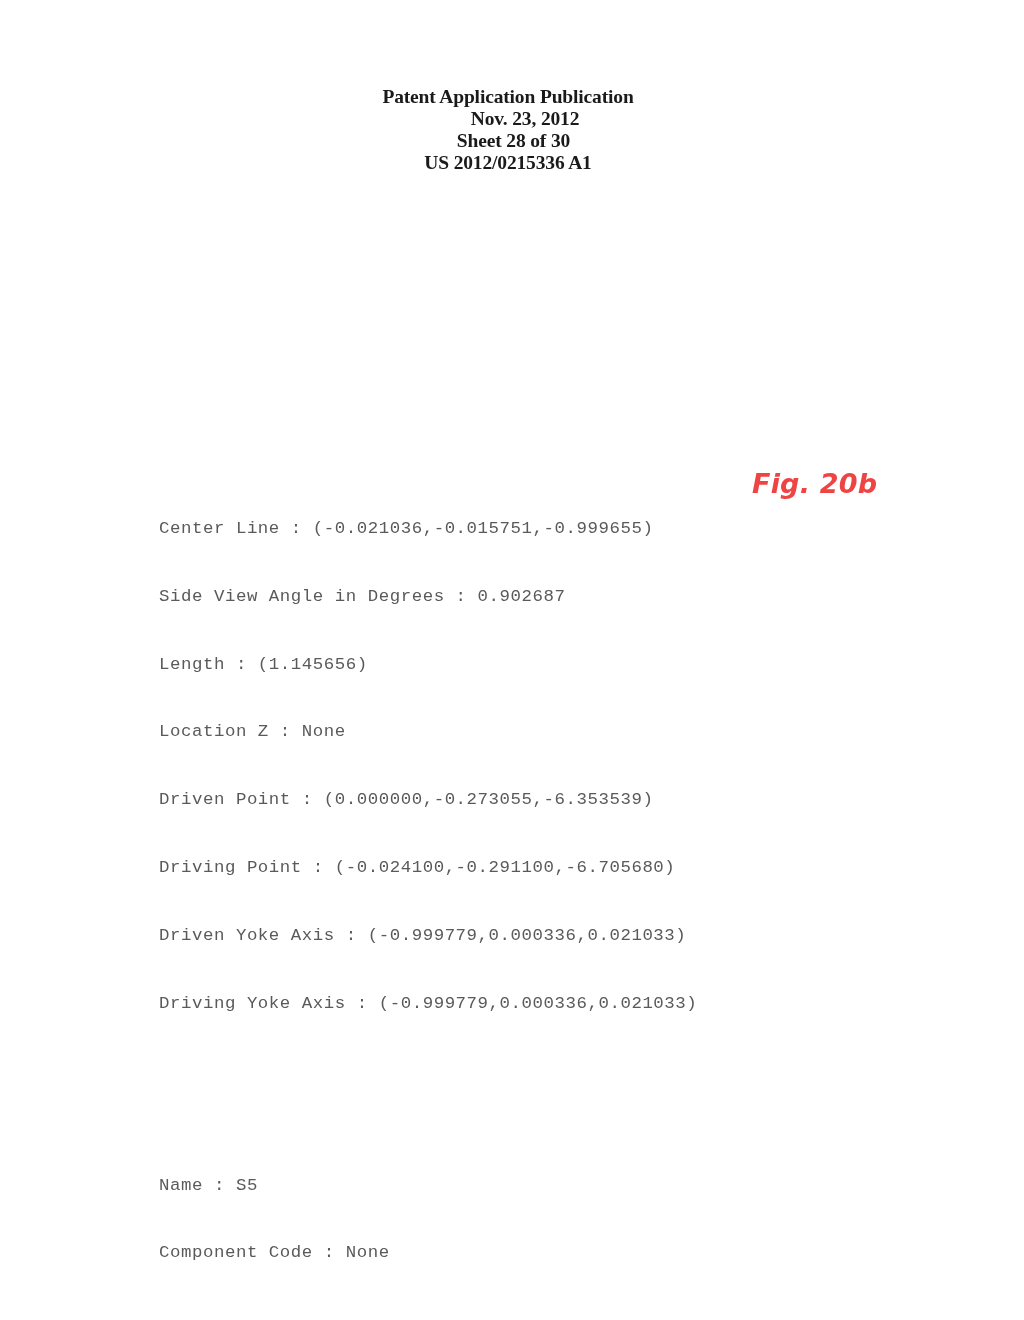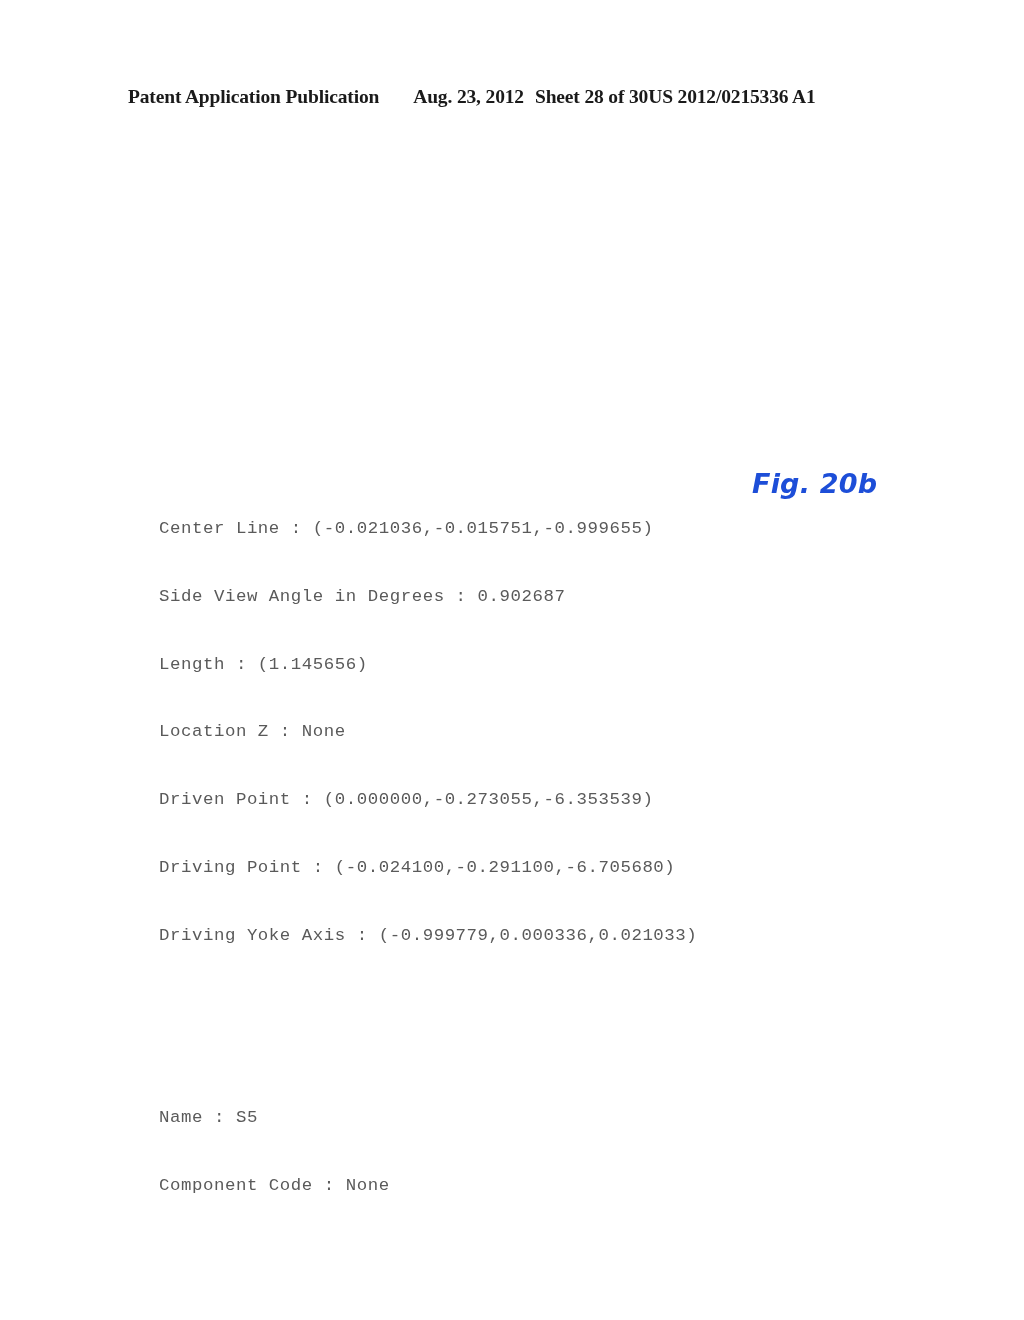--- a/index.html
+++ b/index.html
@@ -22,44 +22,45 @@
   }
 
   
   .page-header {
     position: absolute;
     left: 128px;
     top: 86px;
     width: 760px;
     height: 26px;
     display: flex;
-    align-items: flex-start;
+    align-items: center;
     white-space: nowrap;
     font-family: "Liberation Serif", serif;
     font-weight: bold;
     font-size: 19.5px;
     letter-spacing: -0.15px;
     color: #1a1a1a;
+    flex-direction: column;
   }
   .hdr-pub   { }
   .hdr-date  { margin-left: 34px; }
   .hdr-sheet { margin-left: 11px; }
   .hdr-num   { }
 
   
   .fig-label {
     position: absolute;
     left: 752px;
     top: 468px;
     font-family: "DejaVu Sans", sans-serif;
     font-weight: bold;
     font-style: italic;
     font-size: 27px;
     letter-spacing: 0.2px;
-    color: #1d4ed8;
+    color: #ef4444;
     white-space: nowrap;
   }
 
   
   .listing {
     position: absolute;
     left: 159px;
     top: 427px;
     font-family: "Liberation Mono", "DejaVu Sans Mono", monospace;
     font-size: 17.4px;
@@ -76,35 +77,36 @@
     white-space: pre;
   }
 </style>
 </head>
 <body>
 
 <div id="page">
 
   <div class="page-header">
     <span class="hdr-pub">Patent Application Publication</span>
-    <span class="hdr-date">Aug. 23, 2012</span>
+    <span class="hdr-date">Nov. 23, 2012</span>
     <span class="hdr-sheet">Sheet 28 of 30</span>
     <span class="hdr-num">US 2012/0215336 A1</span>
   </div>
 
   <div class="fig-label">Fig. 20b</div>
 
   <div class="listing">
     <div class="block">
       <div class="line">Center Line : (-0.021036,-0.015751,-0.999655)</div>
       <div class="line">Side View Angle in Degrees : 0.902687</div>
       <div class="line">Length : (1.145656)</div>
       <div class="line">Location Z : None</div>
       <div class="line">Driven Point : (0.000000,-0.273055,-6.353539)</div>
       <div class="line">Driving Point : (-0.024100,-0.291100,-6.705680)</div>
+      <div class="line">Driven Yoke Axis : (-0.999779,0.000336,0.021033)</div>
       <div class="line">Driving Yoke Axis : (-0.999779,0.000336,0.021033)</div>
     </div>
     <div class="block">
       <div class="line">Name : S5</div>
       <div class="line">Component Code : None</div>
       
       
       
       
       

